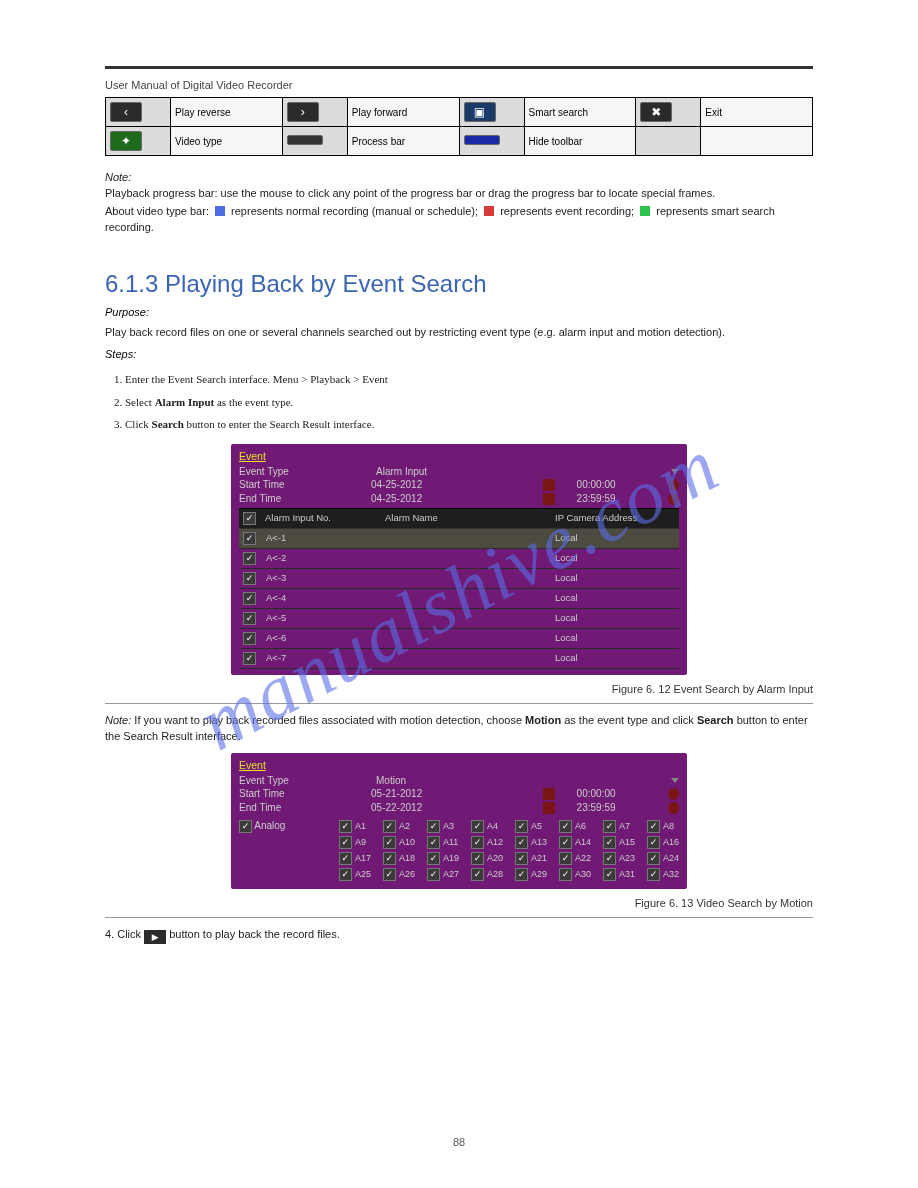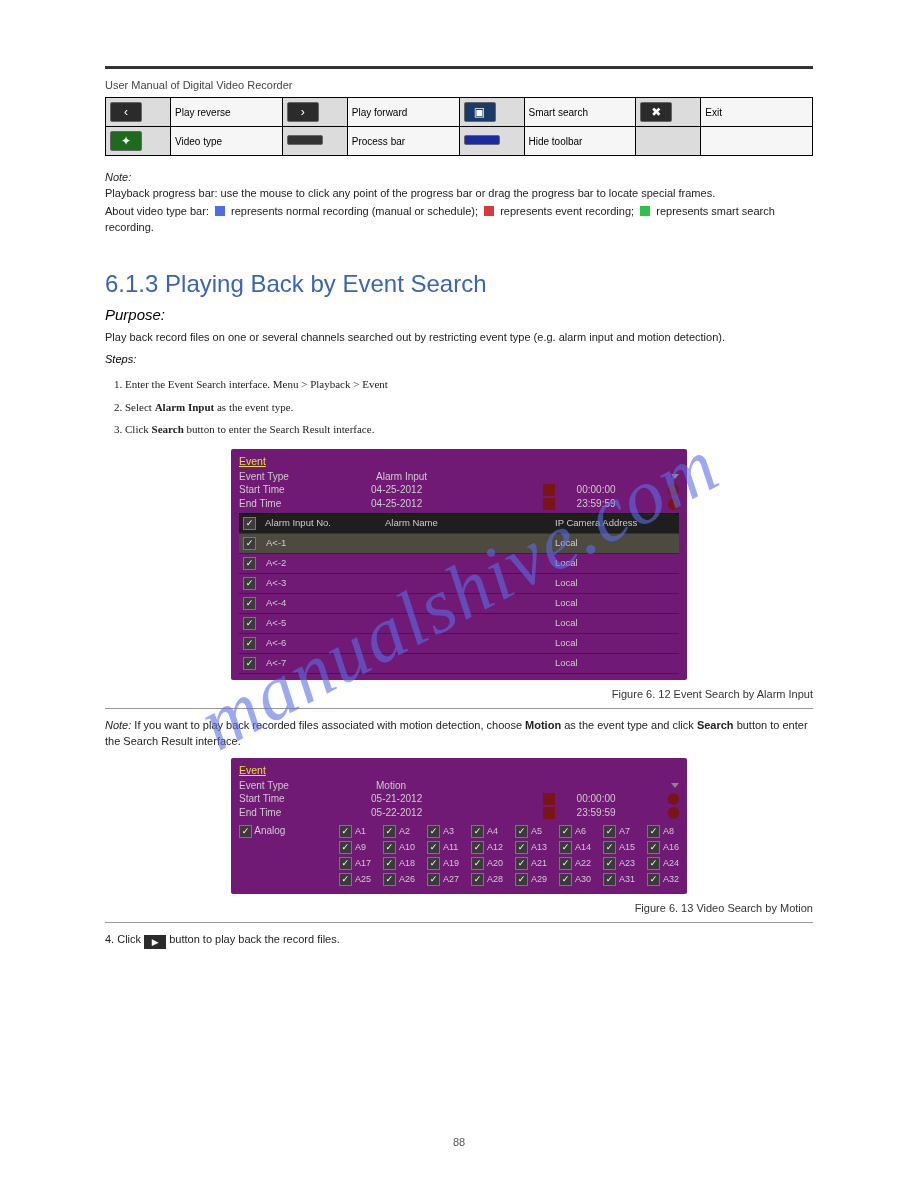--- a/index.html
+++ b/index.html
@@ -43,21 +43,21 @@
   td.desc-cell { background:#f6f6f6; }
 
   .note-block { margin-top: 4px; font-size: 11px; line-height: 1.45; color: #222;}
   .note-line { margin-bottom: 2px; }
   .sq-blue { display:inline-block; width:10px; height:10px; background:#4e6ce6; vertical-align: -1px; margin: 0 3px;}
   .sq-red { display:inline-block; width:10px; height:10px; background:#d63a3a; vertical-align: -1px; margin: 0 3px;}
   .sq-green { display:inline-block; width:10px; height:10px; background:#2dc24b; vertical-align: -1px; margin: 0 3px;}
   .ital-title { font-style: italic; }
 
   .section-title { font-size: 24px; color: #3a65b3; margin-top: 34px; margin-bottom: 8px; }
-  .subsection { font-style: italic; font-size: 15px; margin-bottom: 6px;}
+  .subsection { font-style: italic; font-size: 11px; margin-bottom: 6px;}
   .body-text { font-size: 11px; line-height: 1.5; color: #222; margin-bottom: 6px;}
   .steps-hdr { font-style: italic; font-size: 11px; margin-top: 8px; margin-bottom: 4px;}
 
   ol.steps { padding-left: 20px; font-size: 11px; line-height: 1.5; color:#222;}
   ol.steps li { margin-bottom: 6px; font-family: Liberation Serif, serif; }
 
   
   .panel {
     margin: 8px auto; background:#701a75; color:#ccc; font-size: 10px;
     border-radius: 2px; position: relative;

